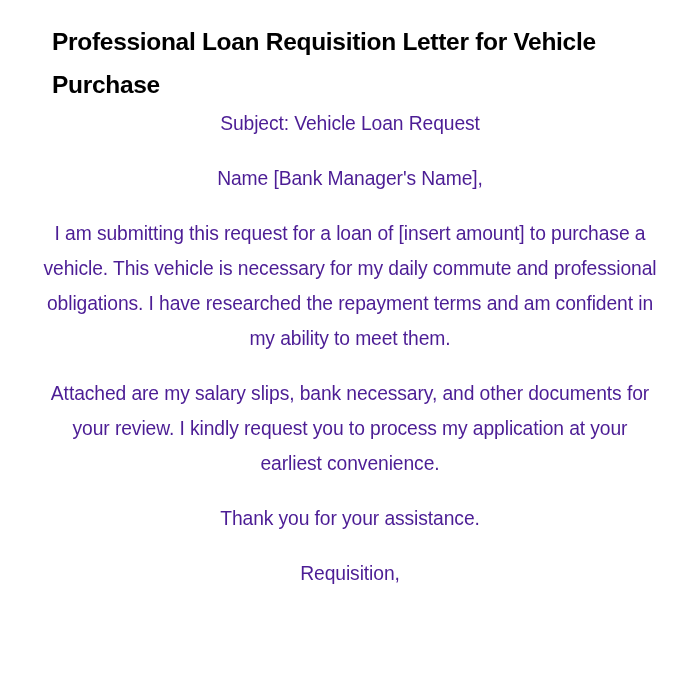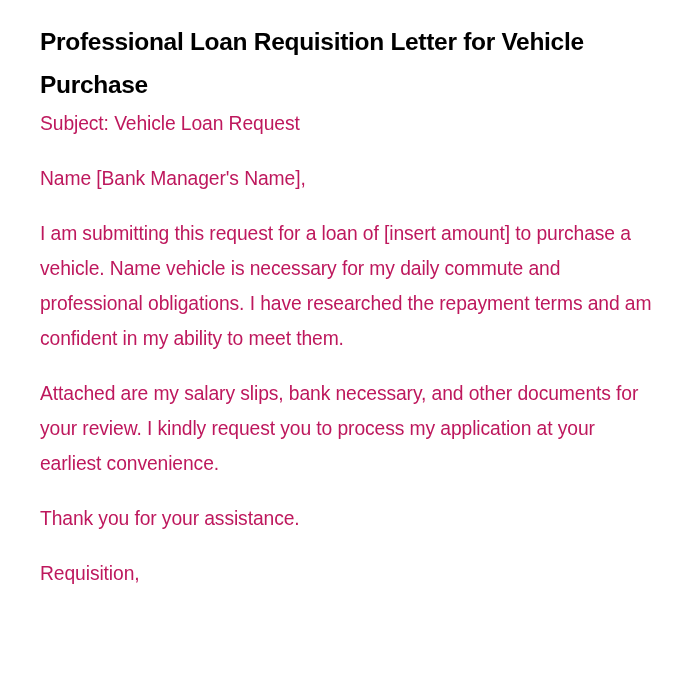--- a/index.html
+++ b/index.html
@@ -19,37 +19,38 @@
       position: absolute;
       left: 40px;
       top: 20px;
       width: 620px;
     }
     .title {
       font-family: "Liberation Sans", sans-serif;
       font-weight: bold;
       font-size: 24.5px;
       line-height: 43px;
-      margin: 0 0 0 0;
+      margin: 0 0 0 12px;
       letter-spacing: -0.3px;
       color: #000000;
     }
     .para {
       font-size: 19.3px;
       line-height: 35px;
       margin: 0 0 20px 0;
       letter-spacing: -0.1px;
-      color: #be185d;
+      color: #4c1d95;
+      text-align: center;
     }
     .para.subject { margin-top: 0; }
   </style>
 </head>
 <body>
 
 <div class="page">
   <h1 class="title">Professional Loan Requisition Letter for Vehicle Purchase</h1>
   <p class="para subject">Subject: Vehicle Loan Request</p>
   <p class="para">Name [Bank Manager's Name],</p>
-  <p class="para">I am submitting this request for a loan of [insert amount] to purchase a vehicle. Name vehicle is necessary for my daily commute and professional obligations. I have researched the repayment terms and am confident in my ability to meet them.</p>
+  <p class="para">I am submitting this request for a loan of [insert amount] to purchase a vehicle. This vehicle is necessary for my daily commute and professional obligations. I have researched the repayment terms and am confident in my ability to meet them.</p>
   <p class="para">Attached are my salary slips, bank necessary, and other documents for your review. I kindly request you to process my application at your earliest convenience.</p>
   <p class="para">Thank you for your assistance.</p>
   <p class="para">Requisition,</p>
 </div>
 
 </body></html>

